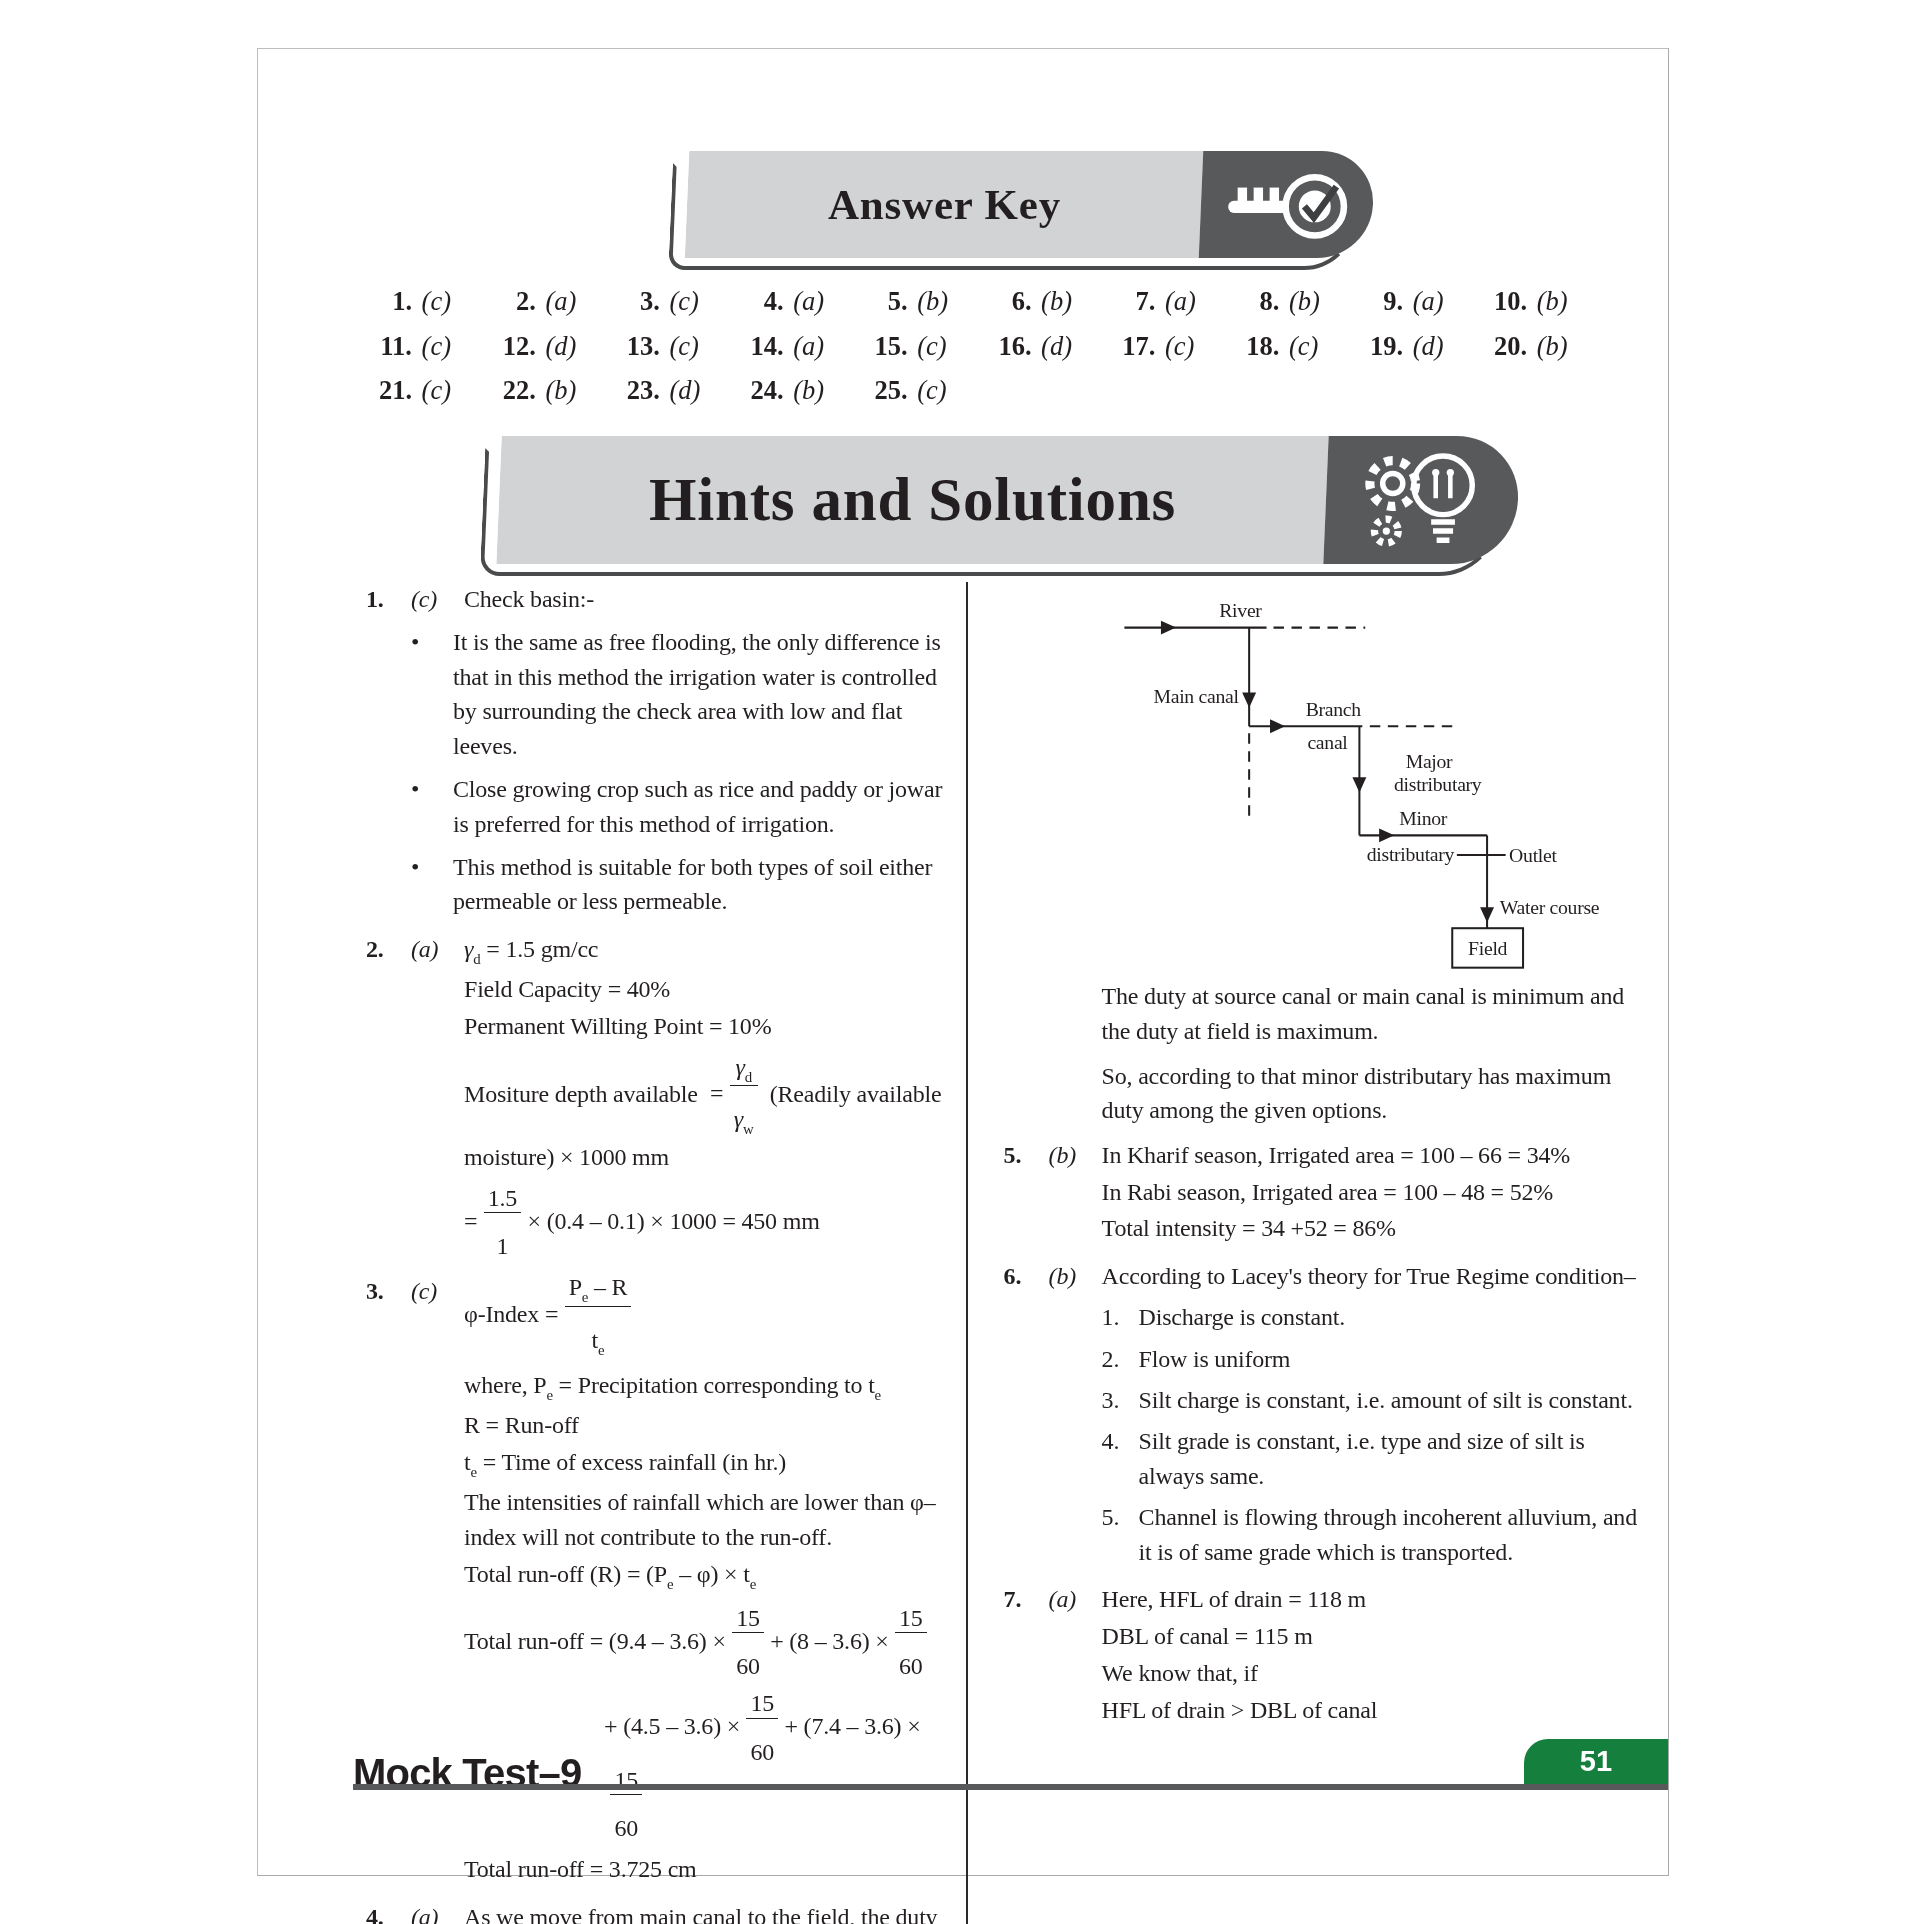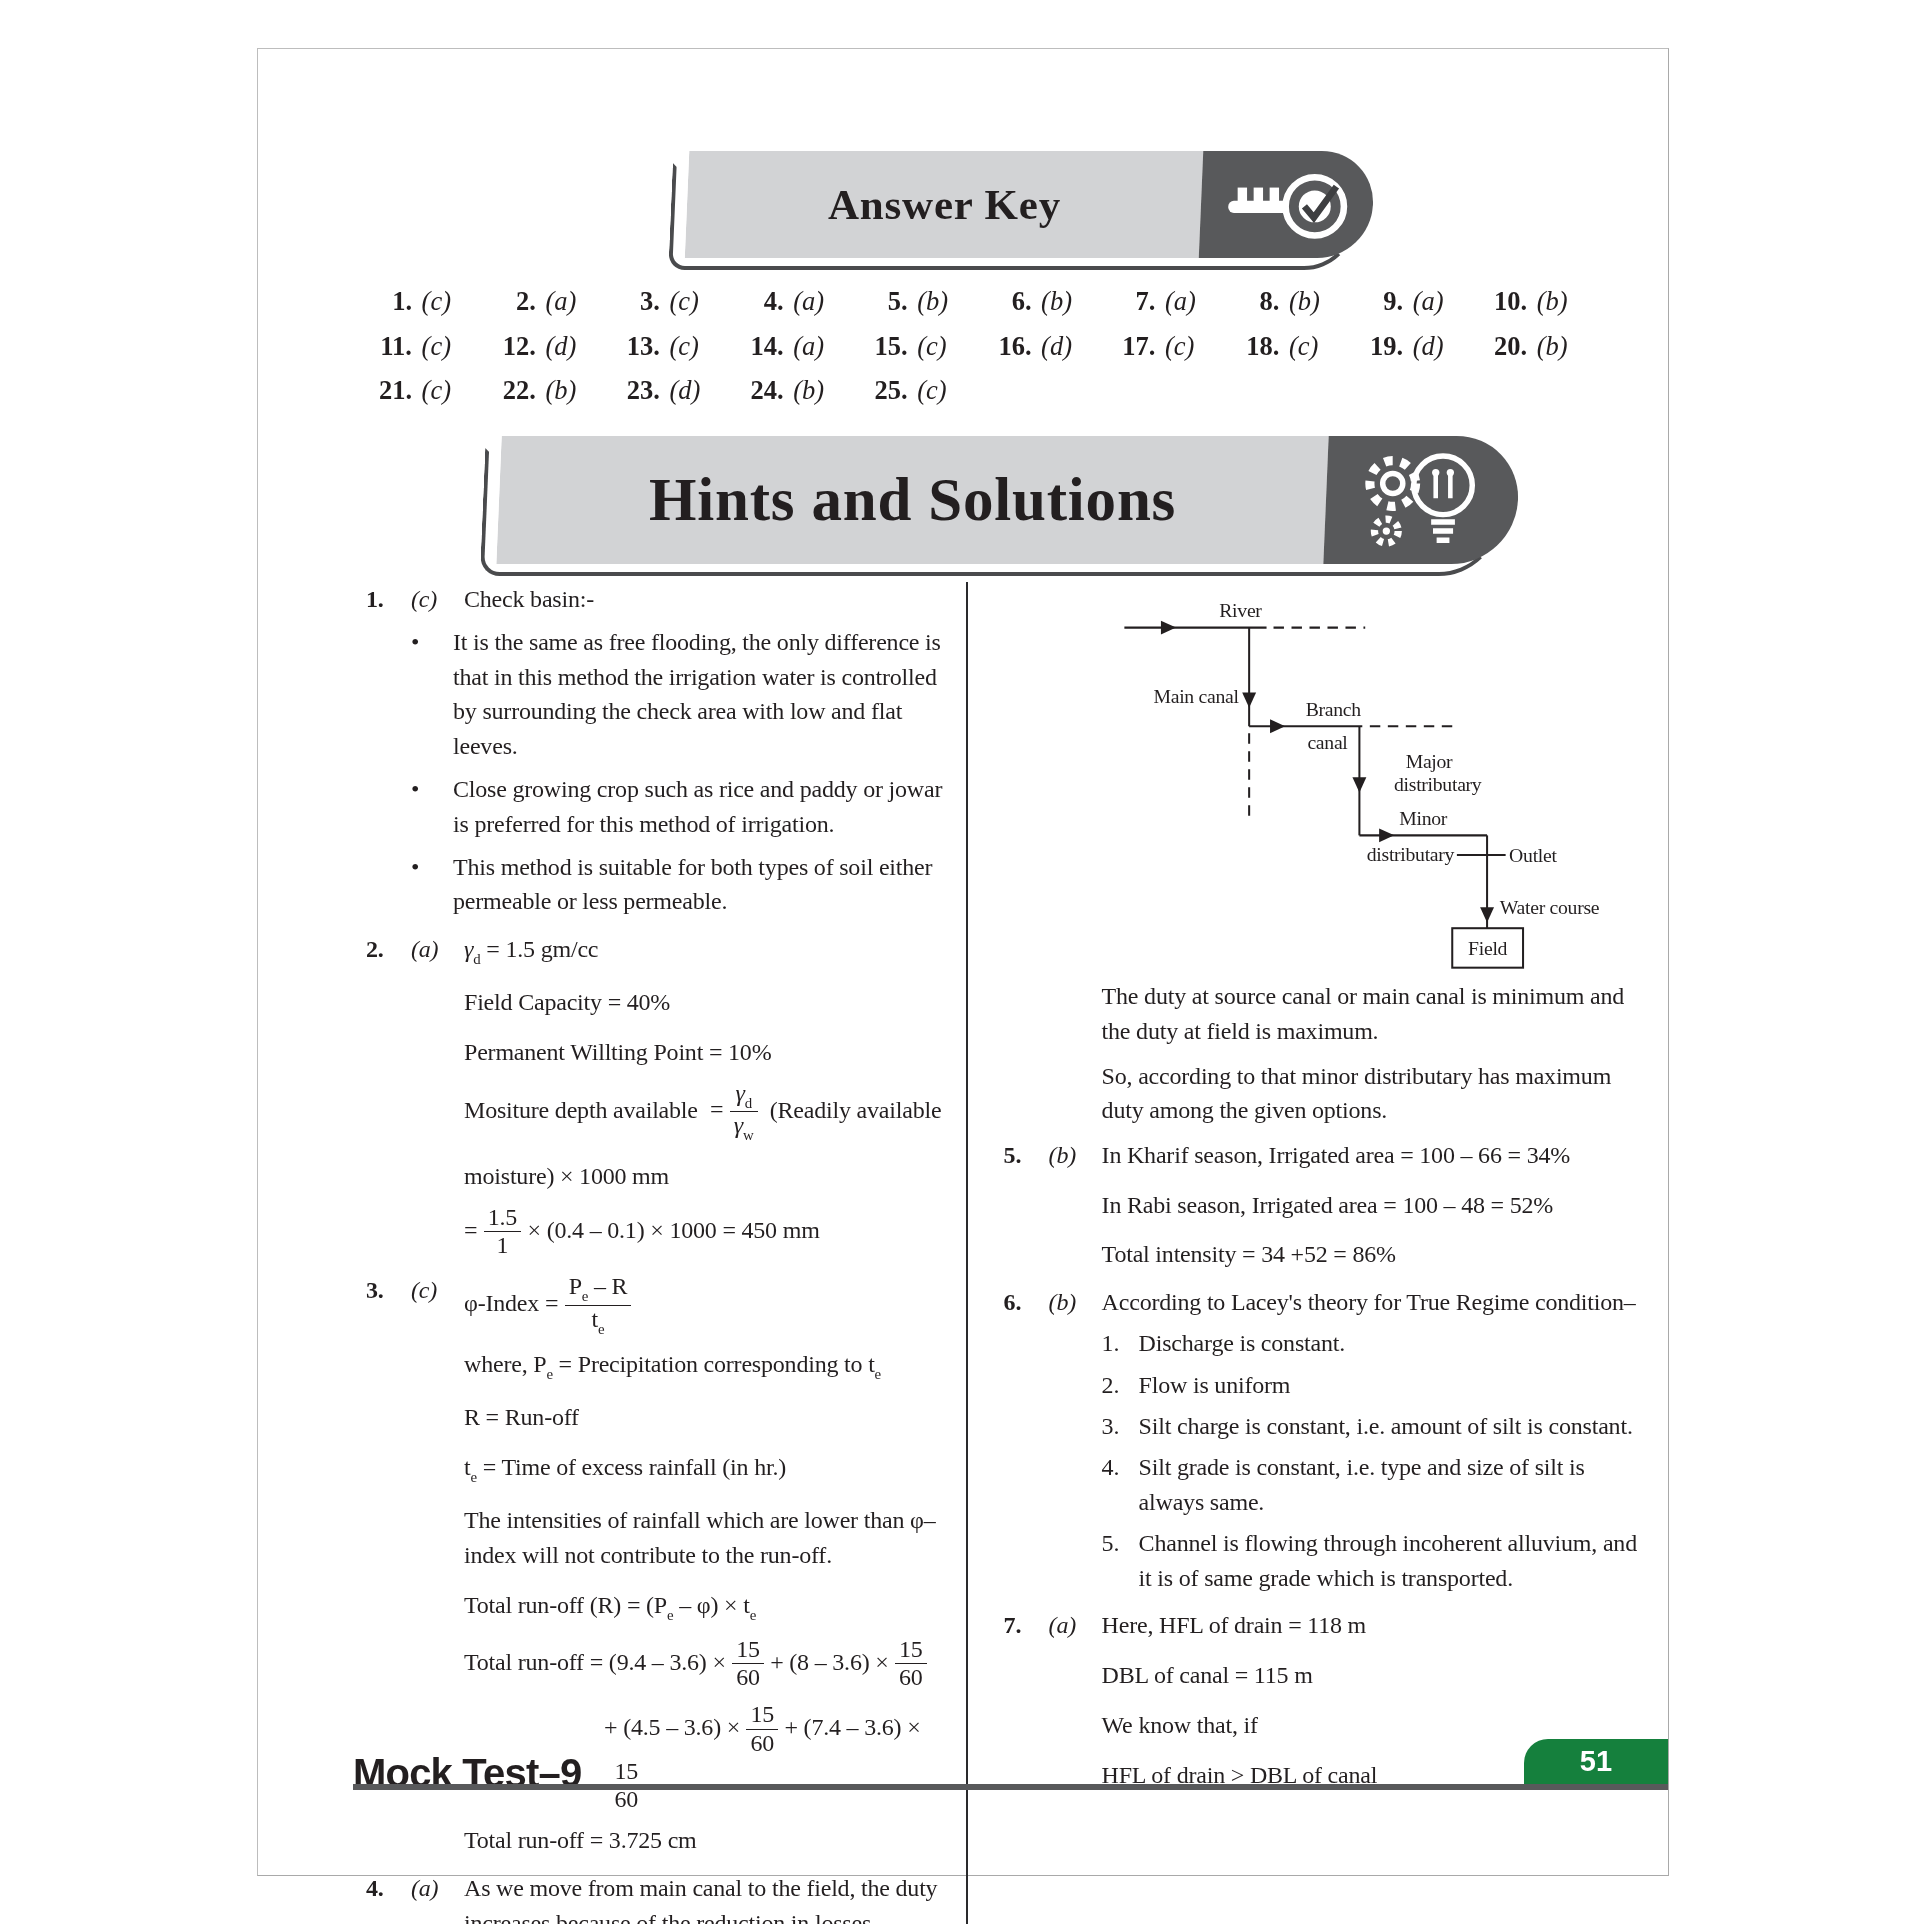--- a/index.html
+++ b/index.html
@@ -31,26 +31,26 @@
   .cols{position:absolute;left:108px;top:533px;width:1287px;display:flex;align-items:stretch;
         font-size:24px;line-height:1.45;letter-spacing:-0.2px;min-height:1151px;}
   .colL{width:600px;padding-right:13px;box-sizing:border-box;}
   .divider{width:1.6px;background:#2a2a2c;}
   .colR{flex:1;padding-left:36px;box-sizing:border-box;}
   .sol{display:grid;grid-template-columns:45px 53px 1fr;margin-bottom:13px;}
   .sol .n{font-weight:bold;}
   .sol .o{font-style:italic;}
   .bul{grid-column:2/4;display:grid;grid-template-columns:42px 1fr;margin-top:8px;}
   .itm{display:grid;grid-template-columns:37px 1fr;margin-top:6.4px;}
-  .ln{display:block;margin-top:15px;}
+  .ln{display:block;margin-top:2px;}
   .ln:first-child{margin-top:0;}
   .sb{font-size:0.62em;vertical-align:-0.45em;}
   .frac{display:inline-block;vertical-align:middle;text-align:center;margin:0 6.4px;line-height:1.15;}
   .frac .fn{display:block;padding:0 4px;border-bottom:1.6px solid #231f20;}
-  .frac .fd{display:block;padding:0 4px;}
+  .frac .fd{display:block;padding:0 4px;margin-top:20px;}
   .eqline{margin-top:9.6px;}
   .indent2{padding-left:140px;}
   .para{margin:9.6px 0 9.6px 98px;}
   .dg{margin:4.8px 0 8px 72px;display:block;}
   .dg text{font-family:"Liberation Serif", serif;font-size:34px;fill:#231f20;letter-spacing:-0.5px;}
   .dg .st{stroke:#231f20;stroke-width:3.5;fill:none;}
   .dg .dash{stroke-dasharray:18 13;}
   .dg .ah{fill:#231f20;stroke:none;}
   
   .footer-label{position:absolute;left:95px;top:1702px;font-family:"Liberation Sans", sans-serif;

